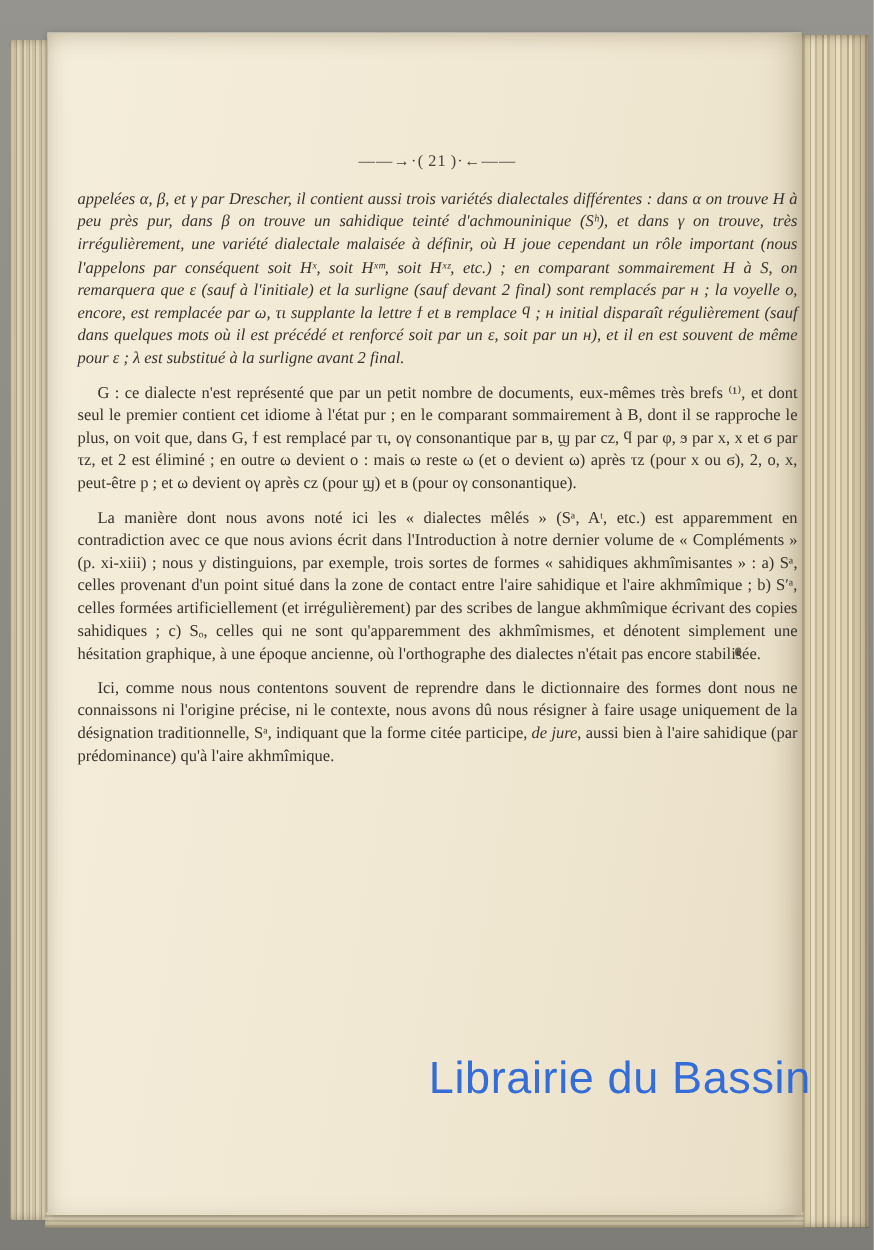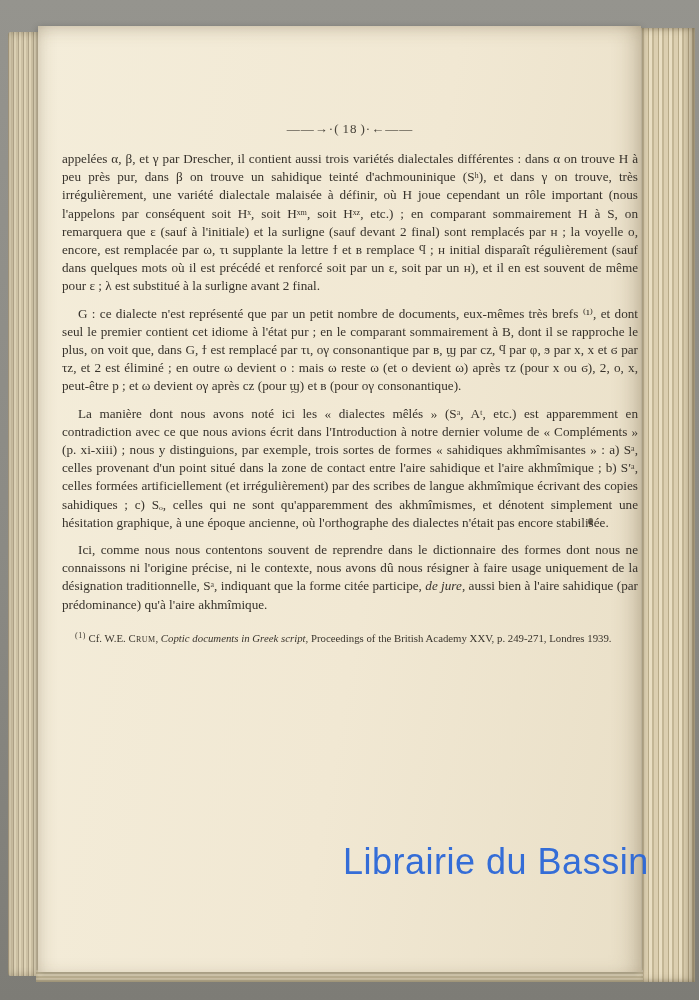--- a/index.html
+++ b/index.html
@@ -47,21 +47,21 @@
 
   .pagehead{
     margin-top:95px; text-align:center;
     font-size:13px; letter-spacing:1px; color:#474239;
     white-space:nowrap;
   }
   .pagehead .num{ padding:0 3px; }
 
   .bodytext{ margin-top:13px; font-size:13.2px; line-height:18.2px; text-align:justify; }
   p.para{ text-indent:16px; margin-top:9px; }
-  p.para.first{ text-indent:0; margin-top:0; }
+  p.para.first{ text-indent:0; margin-top:0;font-style:italic; }
 
   .footnote{
     margin-top:15px; font-size:10.8px; line-height:14.6px;
     text-align:justify; text-indent:13px; color:#3a352d;
   }
   .footnote .fnmark{ font-size:8px; vertical-align:4px; letter-spacing:.5px; }
   .footnote .sc{ font-variant:small-caps; letter-spacing:.4px; }
   .footnote em, .bodytext em{ }
 
   .speck{
@@ -86,33 +86,30 @@
     <div class="edges-left"></div>
     <div class="edges-right"></div>
     <div class="edges-bottom"></div>
 
     <div class="surface">
       <div class="speck"></div>
 
       <div class="textblock">
 
         <div class="pagehead">
-          <span>——→·(</span><span class="num">18</span><span>)·←——</span>
+          <span>——→·(</span><span class="num">21</span><span>)·←——</span>
         </div>
 
         <div class="bodytext">
           <p class="para first">appelées α, β, et γ par Drescher, il contient aussi trois variétés dialectales différentes : dans α on trouve H à peu près pur, dans β on trouve un sahidique teinté d'achmouninique (Sʰ), et dans γ on trouve, très irrégulièrement, une variété dialectale malaisée à définir, où H joue cependant un rôle important (nous l'appelons par conséquent soit Hˣ, soit Hˣᵐ, soit Hˣᶻ, etc.) ; en comparant sommairement H à S, on remarquera que ε (sauf à l'initiale) et la surligne (sauf devant 2 final) sont remplacés par ʜ ; la voyelle o, encore, est remplacée par ω, τι supplante la lettre ϯ et ʙ remplace ϥ ; ʜ initial disparaît régulièrement (sauf dans quelques mots où il est précédé et renforcé soit par un ε, soit par un ʜ), et il en est souvent de même pour ε ; λ est substitué à la surligne avant 2 final.</p>
           <p class="para">G : ce dialecte n'est représenté que par un petit nombre de documents, eux-mêmes très brefs ⁽¹⁾, et dont seul le premier contient cet idiome à l'état pur ; en le comparant sommairement à B, dont il se rapproche le plus, on voit que, dans G, ϯ est remplacé par τι, ογ consonantique par ʙ, ϣ par cz, ϥ par φ, ϧ par x, x et ϭ par τz, et 2 est éliminé ; en outre ω devient o : mais ω reste ω (et o devient ω) après τz (pour x ou ϭ), 2, o, x, peut-être p ; et ω devient ογ après cz (pour ϣ) et ʙ (pour ογ consonantique).</p>
           <p class="para">La manière dont nous avons noté ici les « dialectes mêlés » (Sᵃ, Aᵗ, etc.) est apparemment en contradiction avec ce que nous avions écrit dans l'Introduction à notre dernier volume de « Compléments » (p. xi-xiii) ; nous y distinguions, par exemple, trois sortes de formes « sahidiques akhmîmisantes » : a) Sᵃ, celles provenant d'un point situé dans la zone de contact entre l'aire sahidique et l'aire akhmîmique ; b) S′ᵃ, celles formées artificiellement (et irrégulièrement) par des scribes de langue akhmîmique écrivant des copies sahidiques ; c) Sₒ, celles qui ne sont qu'apparemment des akhmîmismes, et dénotent simplement une hésitation graphique, à une époque ancienne, où l'orthographe des dialectes n'était pas encore stabilisée.</p>
           <p class="para"><span>Ici, comme nous nous contentons souvent de reprendre dans le dictionnaire des formes dont nous ne connaissons ni l'origine précise, ni le contexte, nous avons dû nous résigner à faire usage uniquement de la désignation traditionnelle, Sᵃ, indiquant que la forme citée participe, </span><em>de jure</em><span>, aussi bien à l'aire sahidique (par prédominance) qu'à l'aire akhmîmique.</span></p>
         </div>
 
-        <div class="footnote">
-          <span class="fnmark">(1)</span><span> Cf. W.E. </span><span class="sc">Crum</span><span>, </span><em>Coptic documents in Greek script,</em><span> Proceedings of the British Academy XXV, p. 249-271, Londres 1939.</span>
-        </div>
 
       </div>
     </div>
 
   </div>
 
   <div class="watermark" style="color: rgb(43, 103, 216);">Librairie du Bassin</div>
 
 </div>
 

